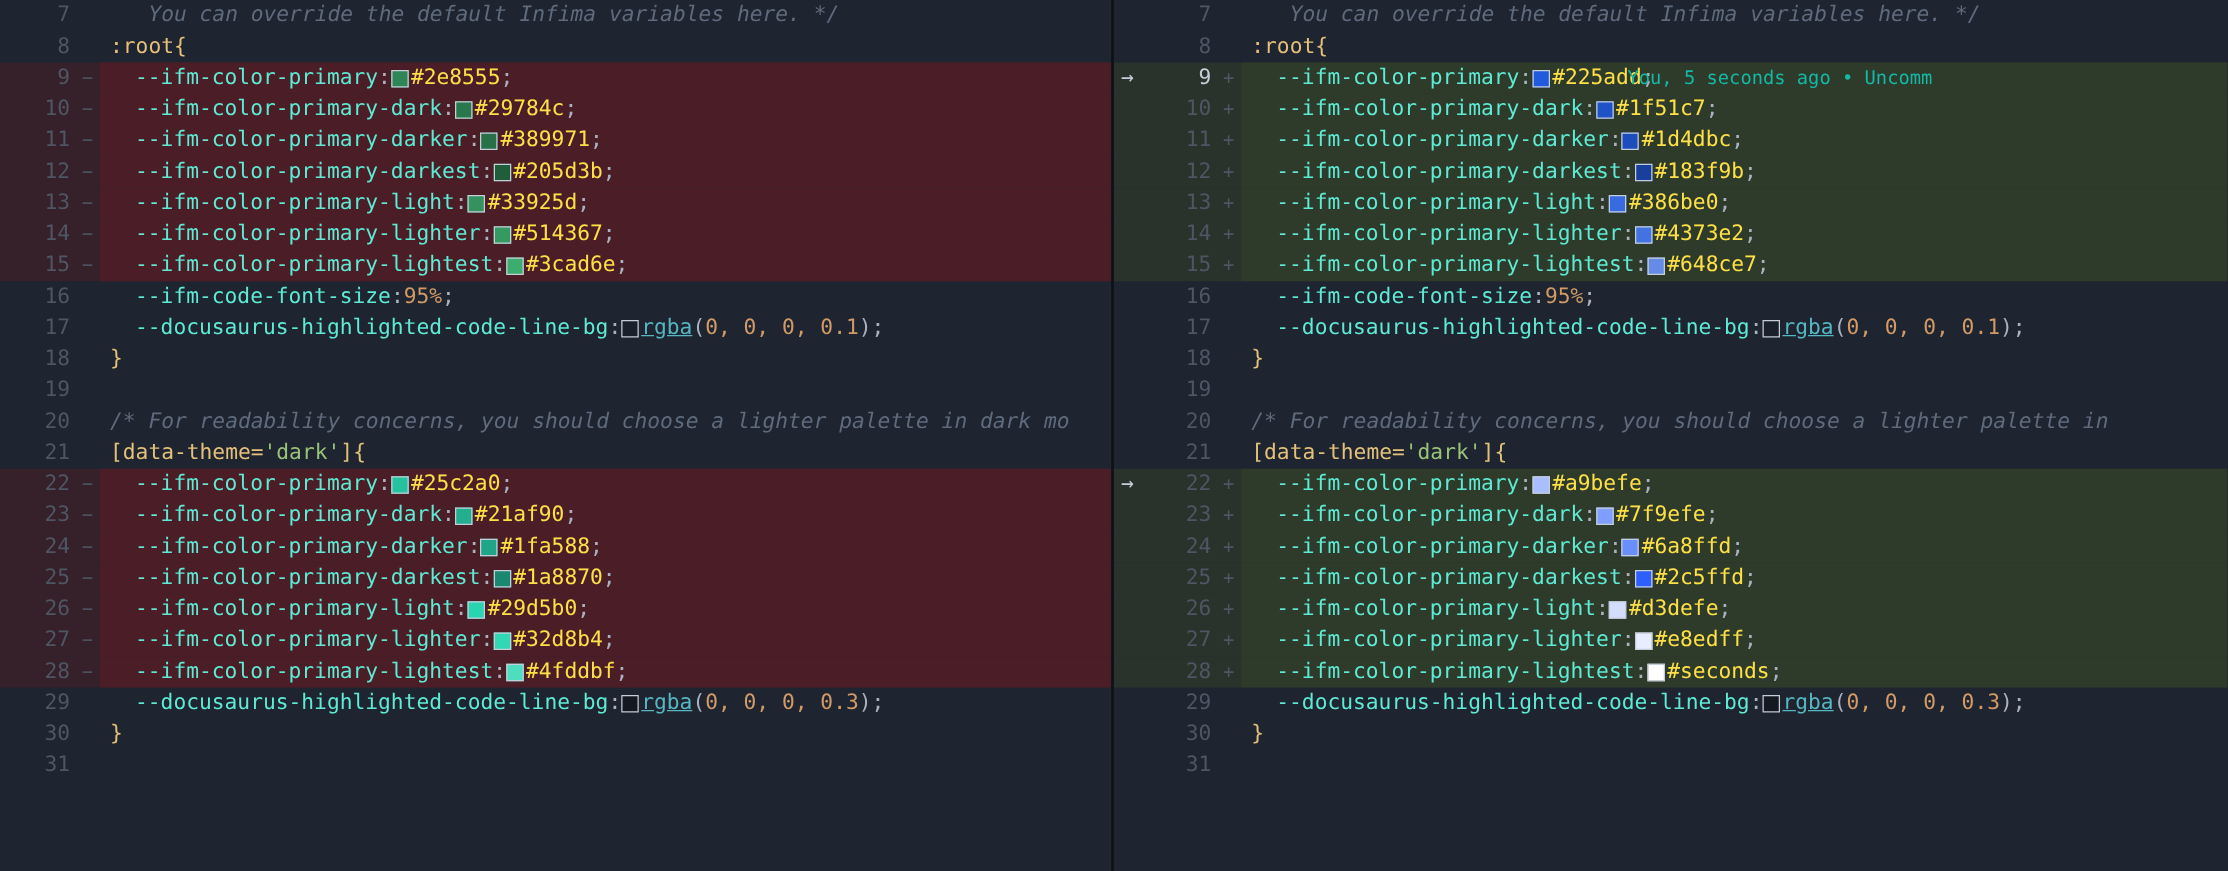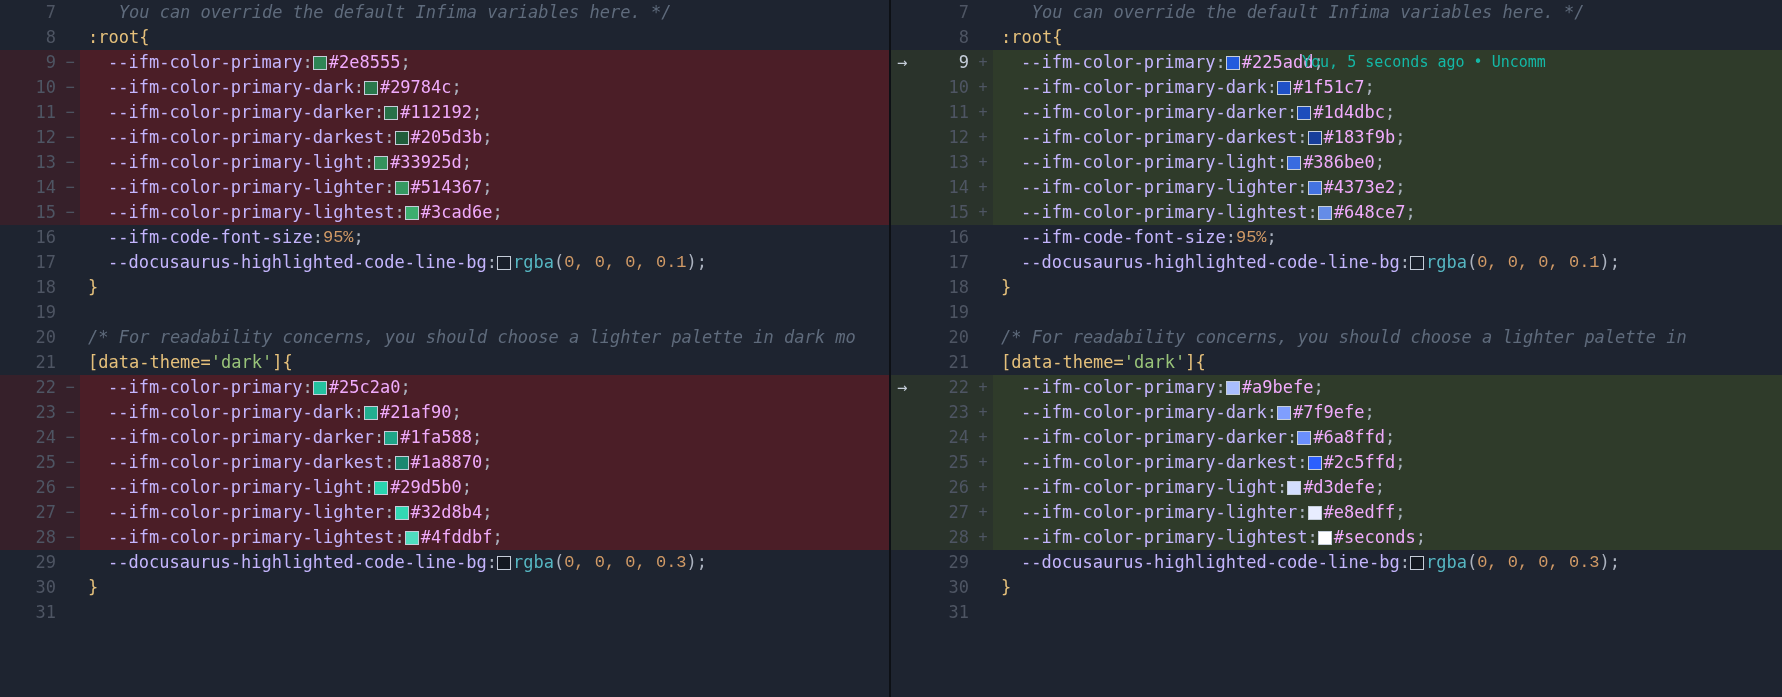--- a/index.html
+++ b/index.html
@@ -66,26 +66,26 @@
   .bg-del { background: #4b1e27; }
   .bg-add { background: #2f3b2a; }
   .swatch {
     display: inline-block;
     width: 14px;
     height: 14px;
     border: 1px solid #c5cdd9;
     vertical-align: -2px;
     margin-right: 2px;
   }
-  .c-var   { color: #c4b5fd; }  
+  .c-var   { color: #5eead4; }  
   .c-sel   { color: #e5c07b; }  
   .c-str   { color: #98c379; }  
-  .c-num   { color: #d19a66; font-family: Liberation Mono, monospace; }  
-  .c-hex   { color: #f0abfc; }  
-  .c-fn    { color: #56b6c2; }  
+  .c-num   { color: #d19a66; }  
+  .c-hex   { color: #fde047; }  
+  .c-fn    { color: #56b6c2; text-decoration: underline; }  
   .c-punc  { color: #abb2bf; }
   .c-brace { color: #e5c07b; }
   .c-comm  { color: #5f6b7c; font-style: italic; }
   .blame {
     position: absolute;
     color: #14b8a6;
     font-style: normal;
     font-size: 15px;
     margin-left: 12px;
   }
@@ -136,21 +136,21 @@
         </div>
       </div>
       <div class="line" style="background: rgba(75, 30, 39, 0.55);">
         <div class="gutter ">11</div>
         <div class="marker">−</div>
         <div class="code bg-del">
           <span class="indent"></span>
           <span class="c-var">--ifm-color-primary-darker</span>
           <span class="c-punc">: </span>
           <span class="swatch" style="background:#277148"></span>
-          <span class="c-hex">#112192</span>
+          <span class="c-hex">#389971</span>
           <span class="c-punc">;</span>
         </div>
       </div>
       <div class="line" style="background: rgba(75, 30, 39, 0.55);">
         <div class="gutter ">12</div>
         <div class="marker">−</div>
         <div class="code bg-del">
           <span class="indent"></span>
           <span class="c-var">--ifm-color-primary-darkest</span>
           <span class="c-punc">: </span>

